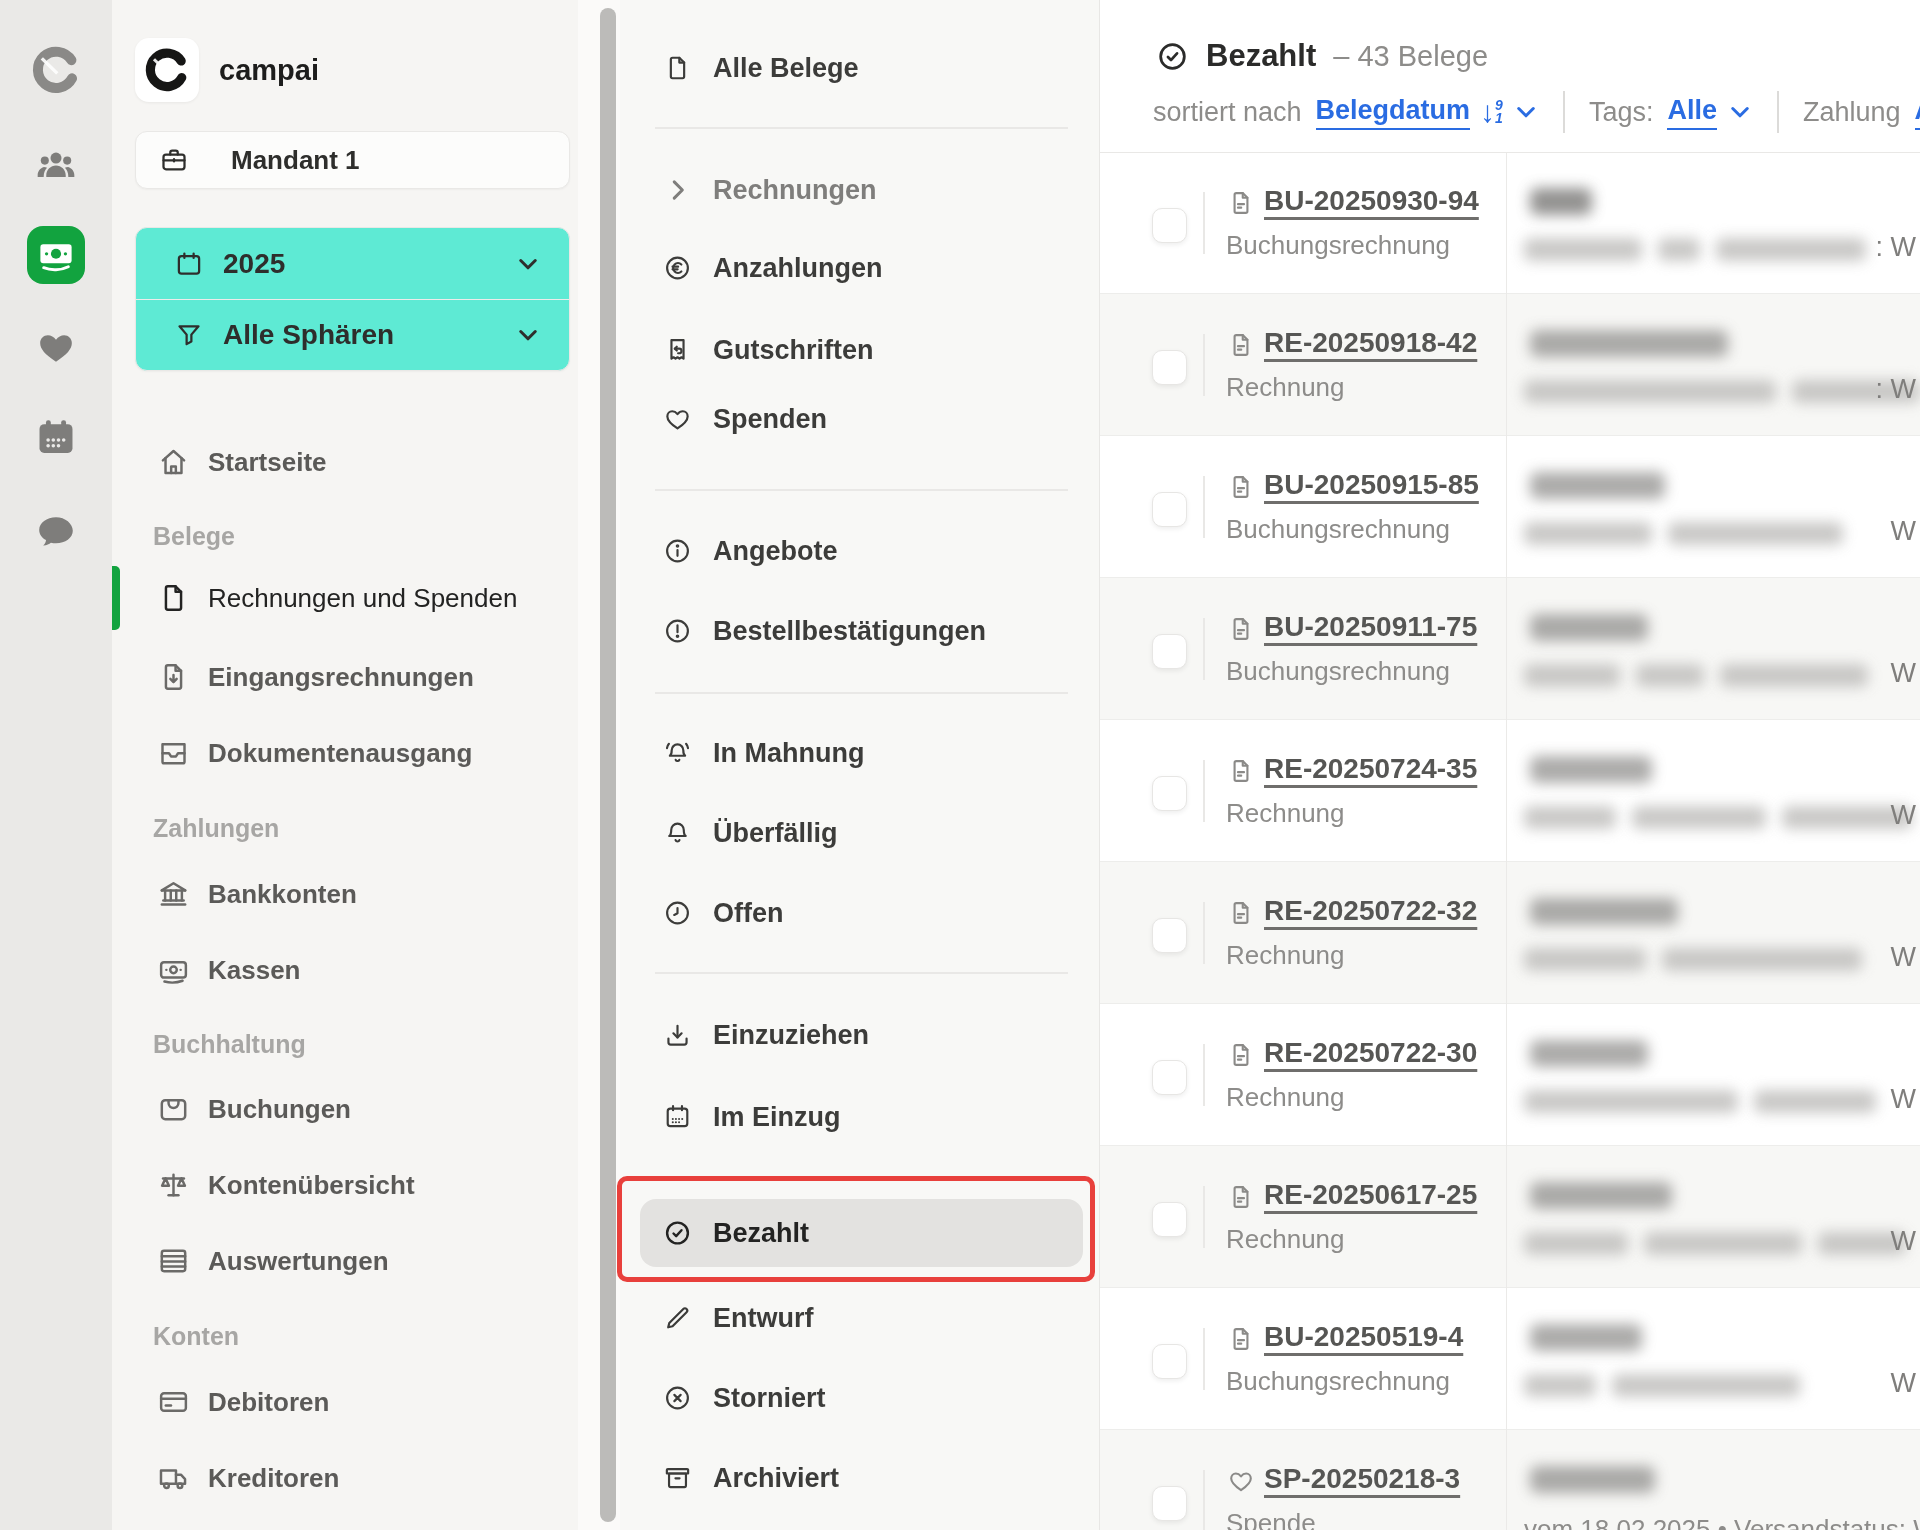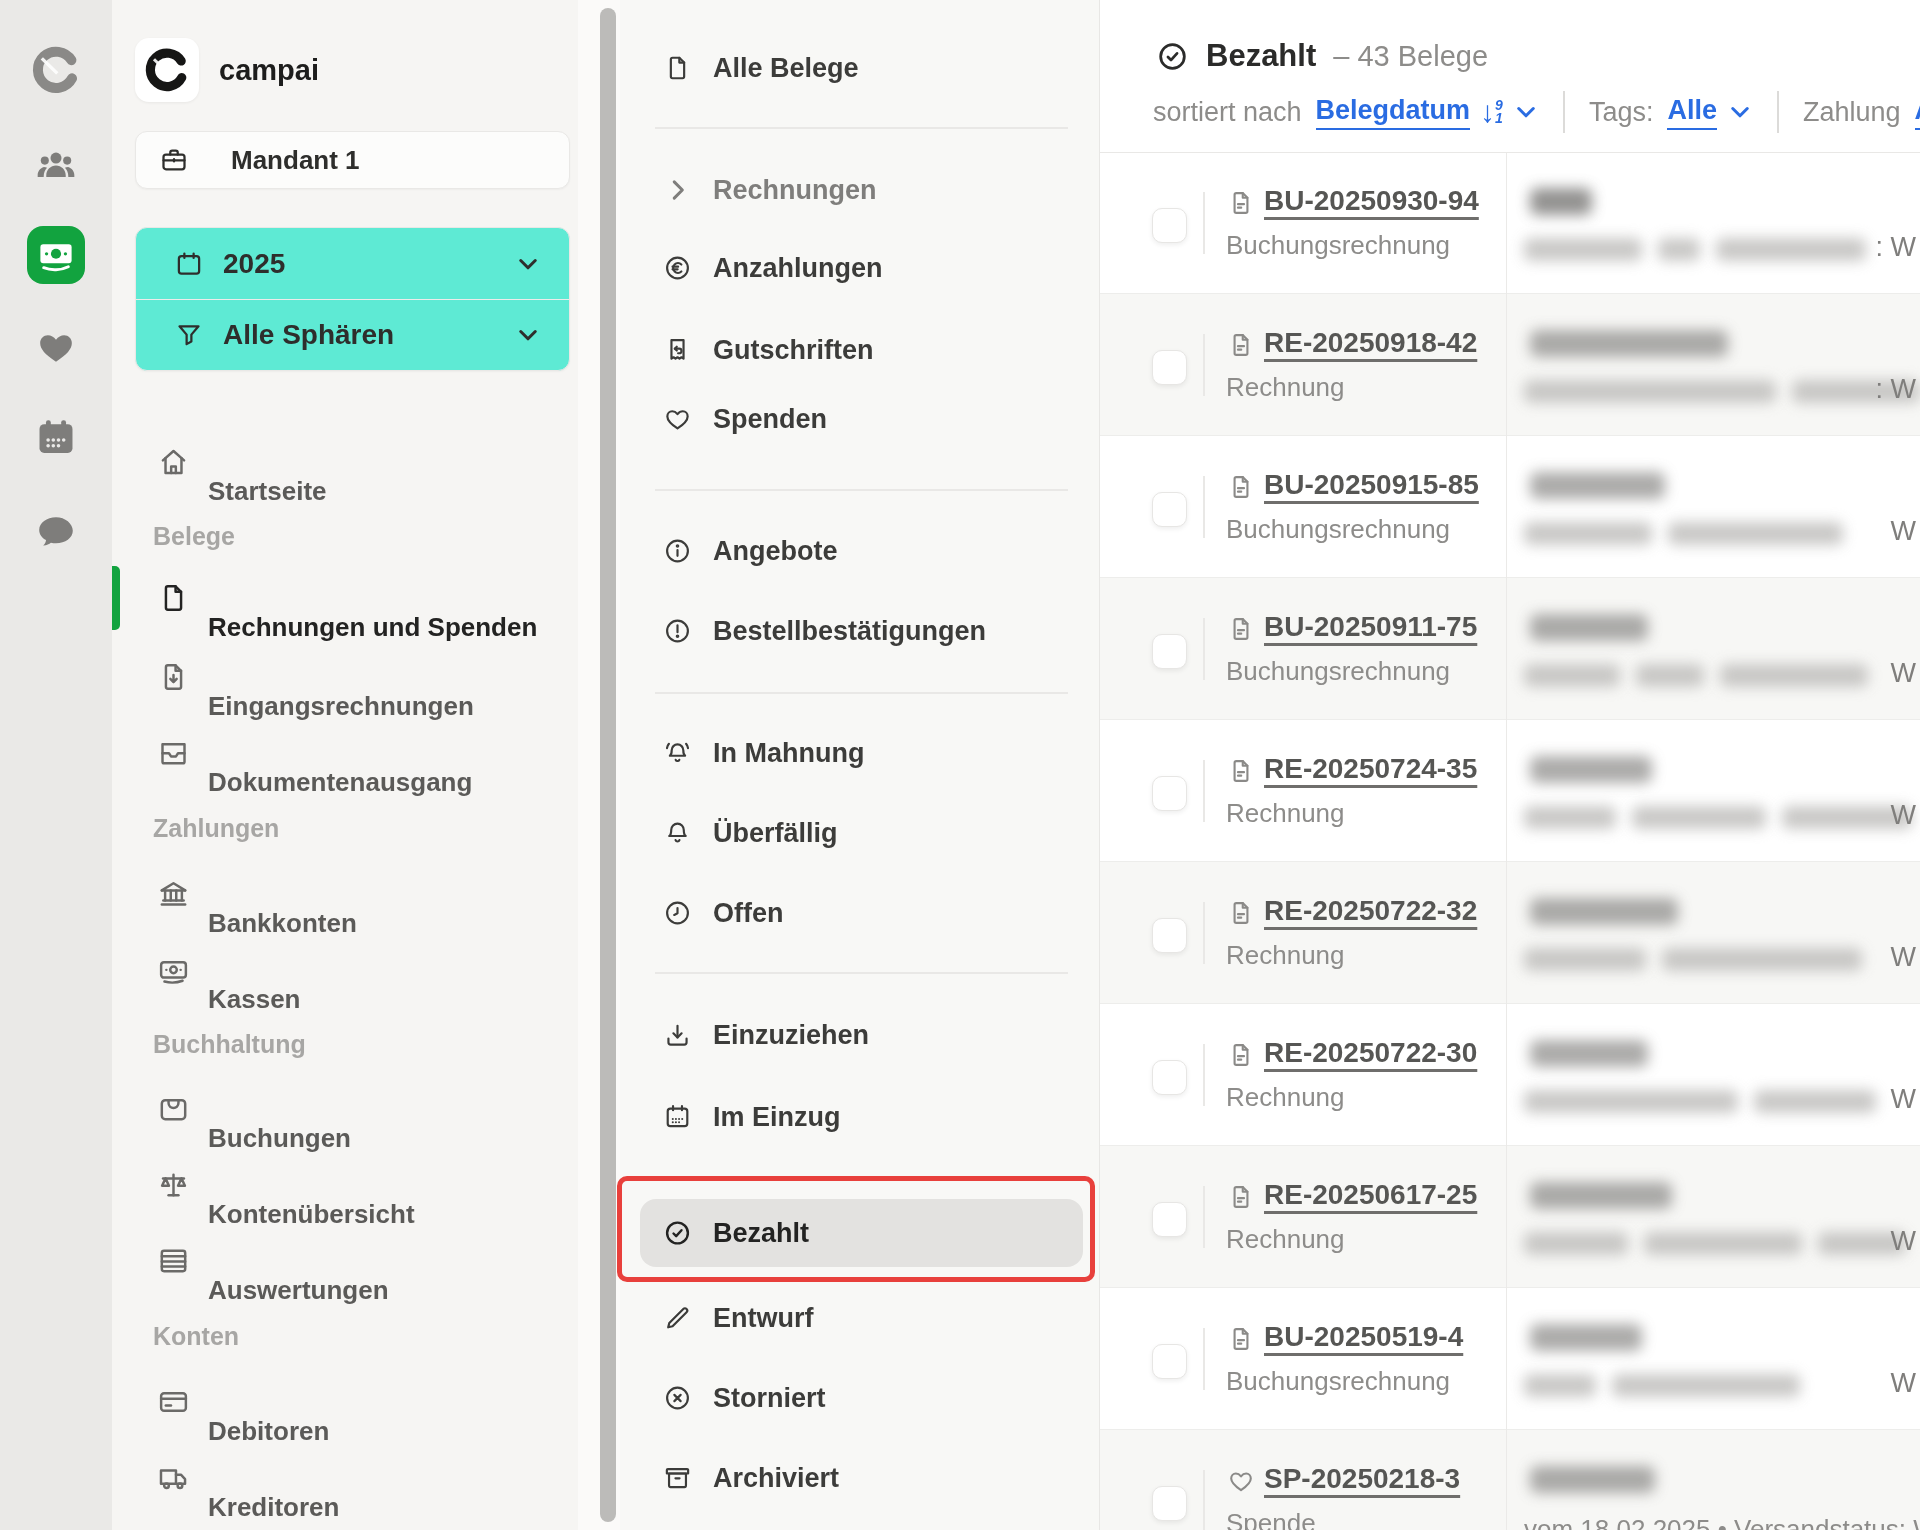--- a/index.html
+++ b/index.html
@@ -37,22 +37,22 @@
   .tenant-card .c-label{font-size:26px;font-weight:700;color:#2e2e2c;margin-left:24px;}
   .select-card{top:227px;height:144px;background:#5eead4;padding:0;}
   .select-row{height:71px;display:flex;align-items:center;gap:19px;padding-left:38px;position:relative;}
   .select-row + .select-row{border-top:1px solid #edecea;}
   .select-row .c-ic{width:30px;height:30px;color:#2e2e2c;}
   .select-row .c-label{font-size:28px;font-weight:700;color:#2e2e2c;}
   .select-row .chev{position:absolute;right:28px;width:26px;height:26px;color:#2e2e2c;}
   .nv-item{position:absolute;left:0;width:100%;height:64px;cursor:pointer;}
   .nv-ic{position:absolute;left:45px;top:50%;transform:translateY(-50%);width:33px;height:33px;color:#6b6a68;}
   .nv-label{position:absolute;left:96px;top:50%;transform:translateY(-50%);font-size:26px;font-weight:600;
-            color:#5b5a58;white-space:nowrap;margin-top:29px;}
-  .nv-item.active .nv-label{color:#232322;font-weight:700;}
+            color:#5b5a58;white-space:nowrap;}
+  .nv-item.active .nv-label{color:#232322;font-weight:400;}
   .nv-item.active .nv-ic{color:#232322;}
   .nv-bar{position:absolute;left:0;top:0;width:8px;height:64px;background:var(--green);border-radius:0 5px 5px 0;}
   .nv-section{position:absolute;left:41px;font-size:25px;font-weight:700;color:#a7a6a4;white-space:nowrap;}
 
   
   .filters{position:absolute;left:620px;top:0;width:480px;height:100%;background:#f8f8f6;border-right:1px solid #e8e7e5;}
   .f-item{position:absolute;left:0;width:100%;height:64px;cursor:pointer;z-index:2;}
   .f-ic{position:absolute;left:43px;top:50%;transform:translateY(-50%);width:29px;height:29px;color:#3c3c3a;}
   .f-label{position:absolute;left:93px;top:50%;transform:translateY(-50%);font-size:27px;font-weight:600;
            color:#3c3c3a;white-space:nowrap;}

